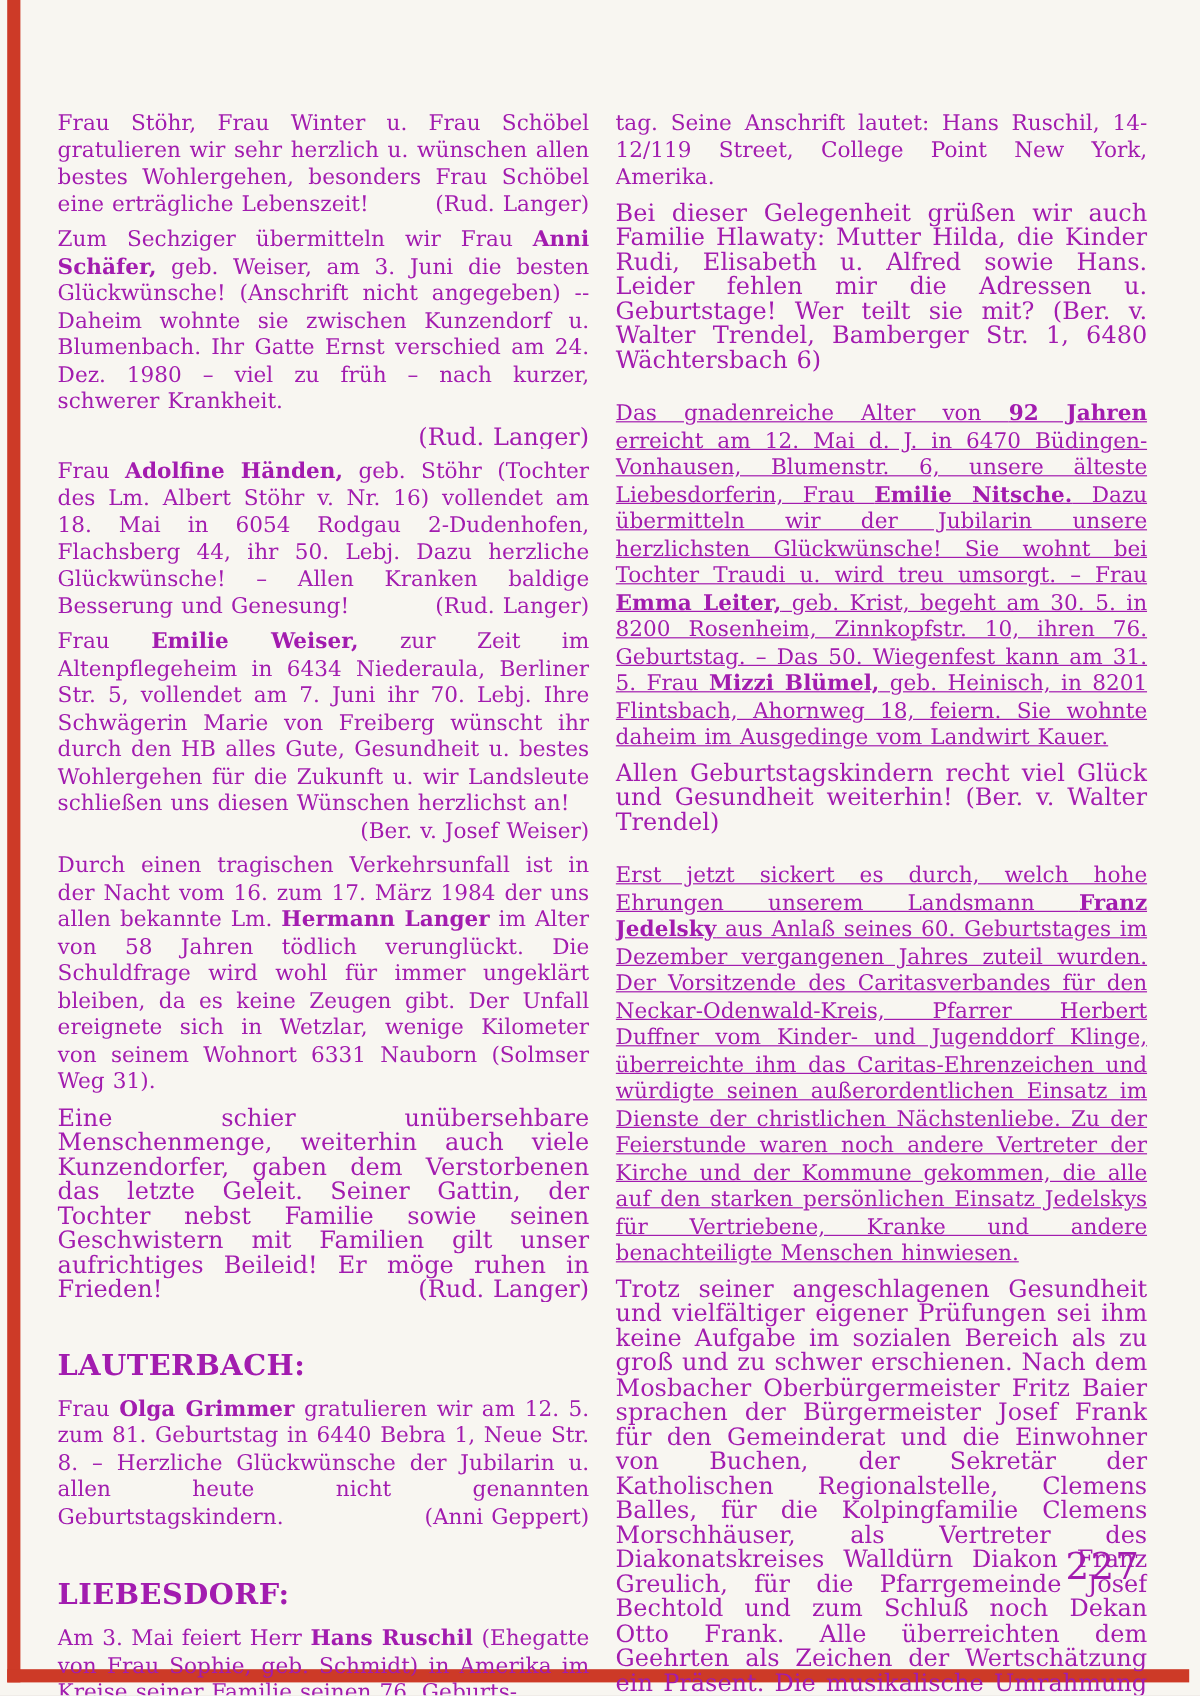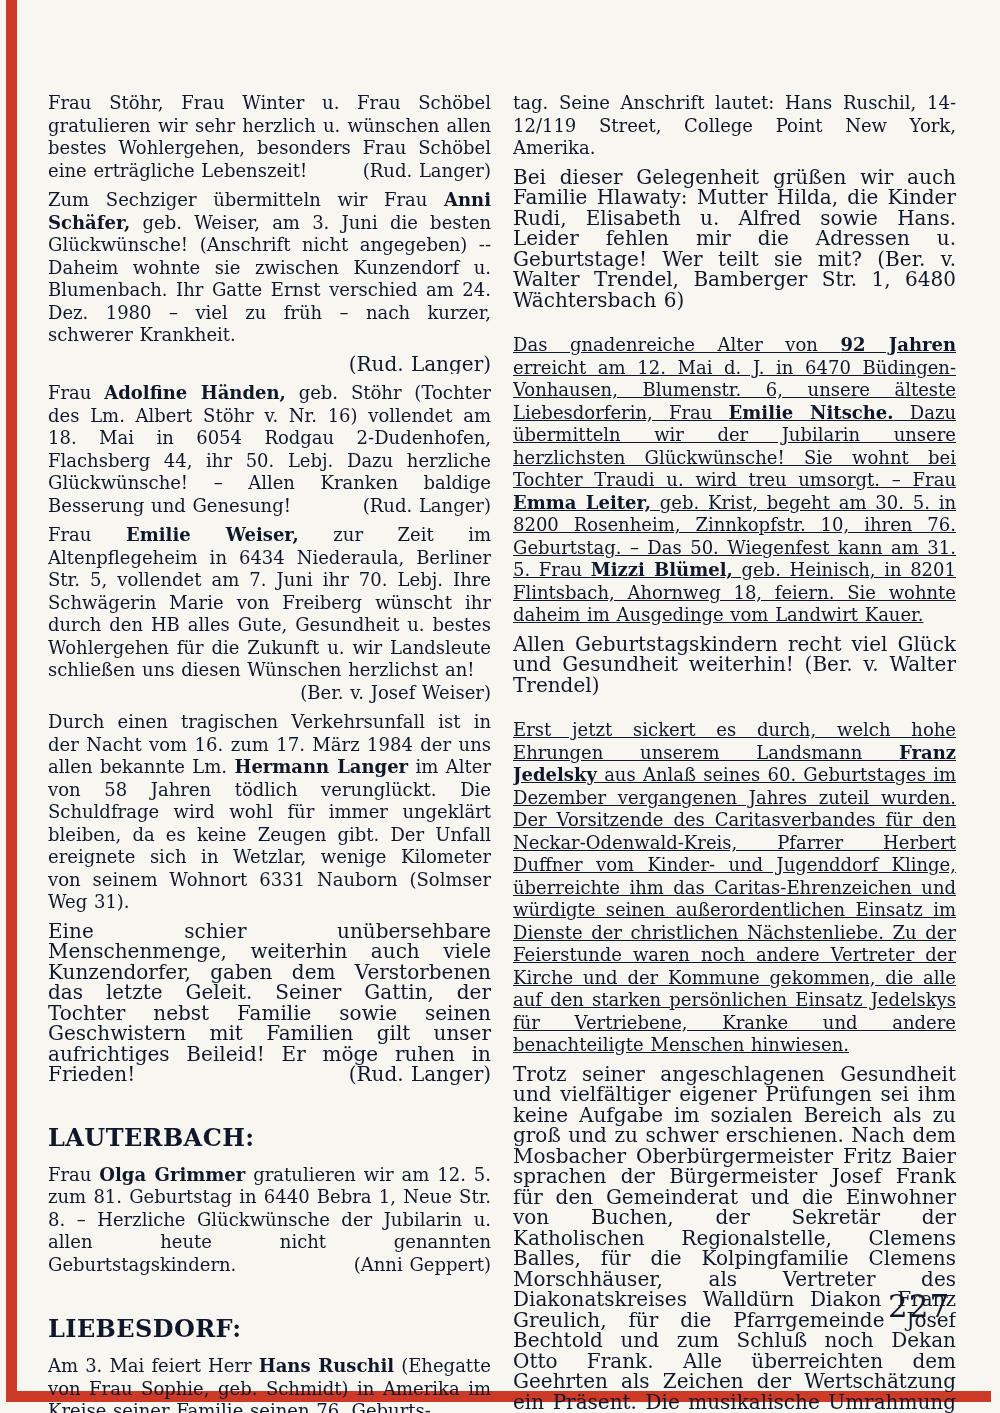--- a/index.html
+++ b/index.html
@@ -44,21 +44,21 @@
   }
   .gap{margin-top:24px;text-decoration:underline;}
   .page-num{
     position:absolute;top:1288px;left:888px;
     font-size:31px;letter-spacing:1px;
   }
 </style>
 </head>
 <body>
 
-<div class="page" style="background: rgb(248, 246, 241); color: #0f172a;">
+<div class="page" style="background: rgb(248, 246, 241); color: #a21caf;">
   <div class="red-edge-v"></div>
   <div class="red-edge-h"></div>
 
   <div class="columns">
     <div class="col">
         <p class="para"><span>Frau Stöhr, Frau Winter u. Frau Schöbel gratulieren wir sehr herzlich u. wünschen allen bestes Wohlergehen, besonders Frau Schöbel eine erträgliche Lebenszeit!</span> <span class="credit">(Rud. Langer)</span></p>
         <p class="para"><span>Zum Sechziger übermitteln wir Frau </span><span class="b">Anni Schäfer,</span><span> geb. Weiser, am 3. Juni die besten Glückwünsche! (Anschrift nicht angegeben) -- Daheim wohnte sie zwischen Kunzendorf u. Blumenbach. Ihr Gatte Ernst verschied am 24. Dez. 1980 – viel zu früh – nach kurzer, schwerer Krankheit.</span></p>
         <p class="para small"><span class="credit-line">(Rud. Langer)</span></p>
         <p class="para"><span>Frau </span><span class="b">Adolfine Händen,</span><span> geb. Stöhr (Tochter des Lm. Albert Stöhr v. Nr. 16) vollendet am 18. Mai in 6054 Rodgau 2-Dudenhofen, Flachsberg 44, ihr 50. Lebj. Dazu herzliche Glückwünsche! – Allen Kranken baldige Besserung und Genesung!</span> <span class="credit">(Rud. Langer)</span></p>
         <p class="para"><span>Frau </span><span class="b">Emilie Weiser,</span><span> zur Zeit im Altenpflegeheim in 6434 Niederaula, Berliner Str. 5, vollendet am 7. Juni ihr 70. Lebj. Ihre Schwägerin Marie von Freiberg wünscht ihr durch den HB alles Gute, Gesundheit u. bestes Wohlergehen für die Zukunft u. wir Landsleute schließen uns diesen Wünschen herzlichst an!</span> <span class="credit">(Ber. v. Josef Weiser)</span></p>

